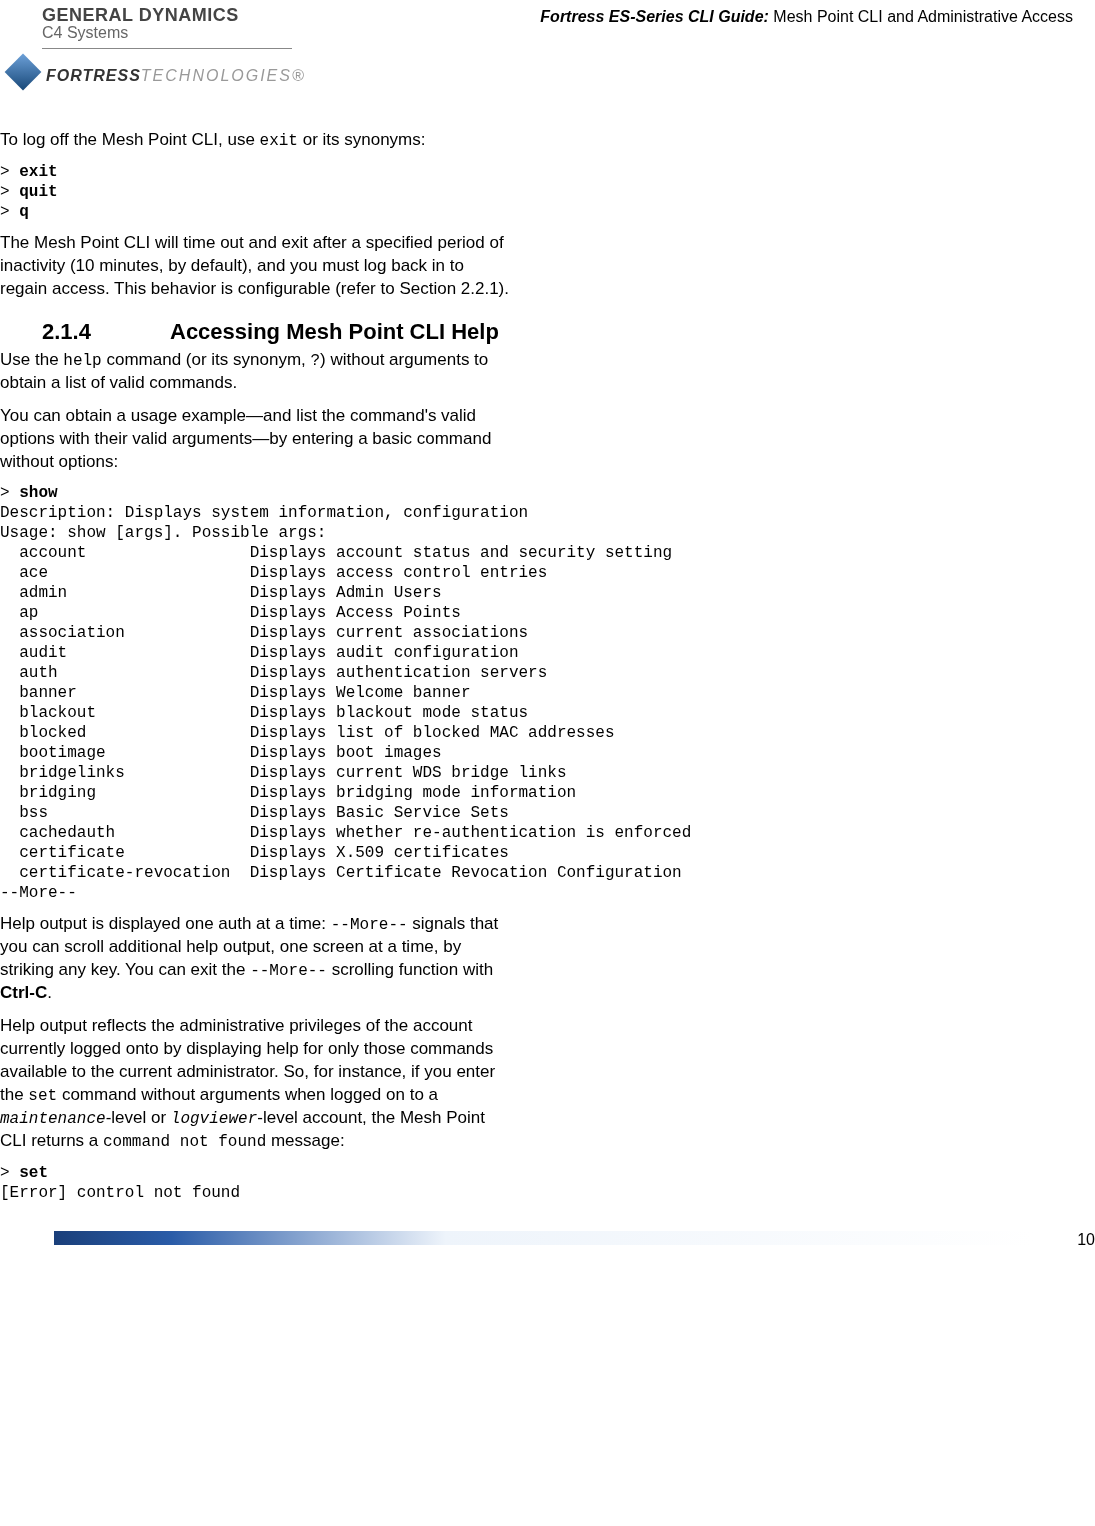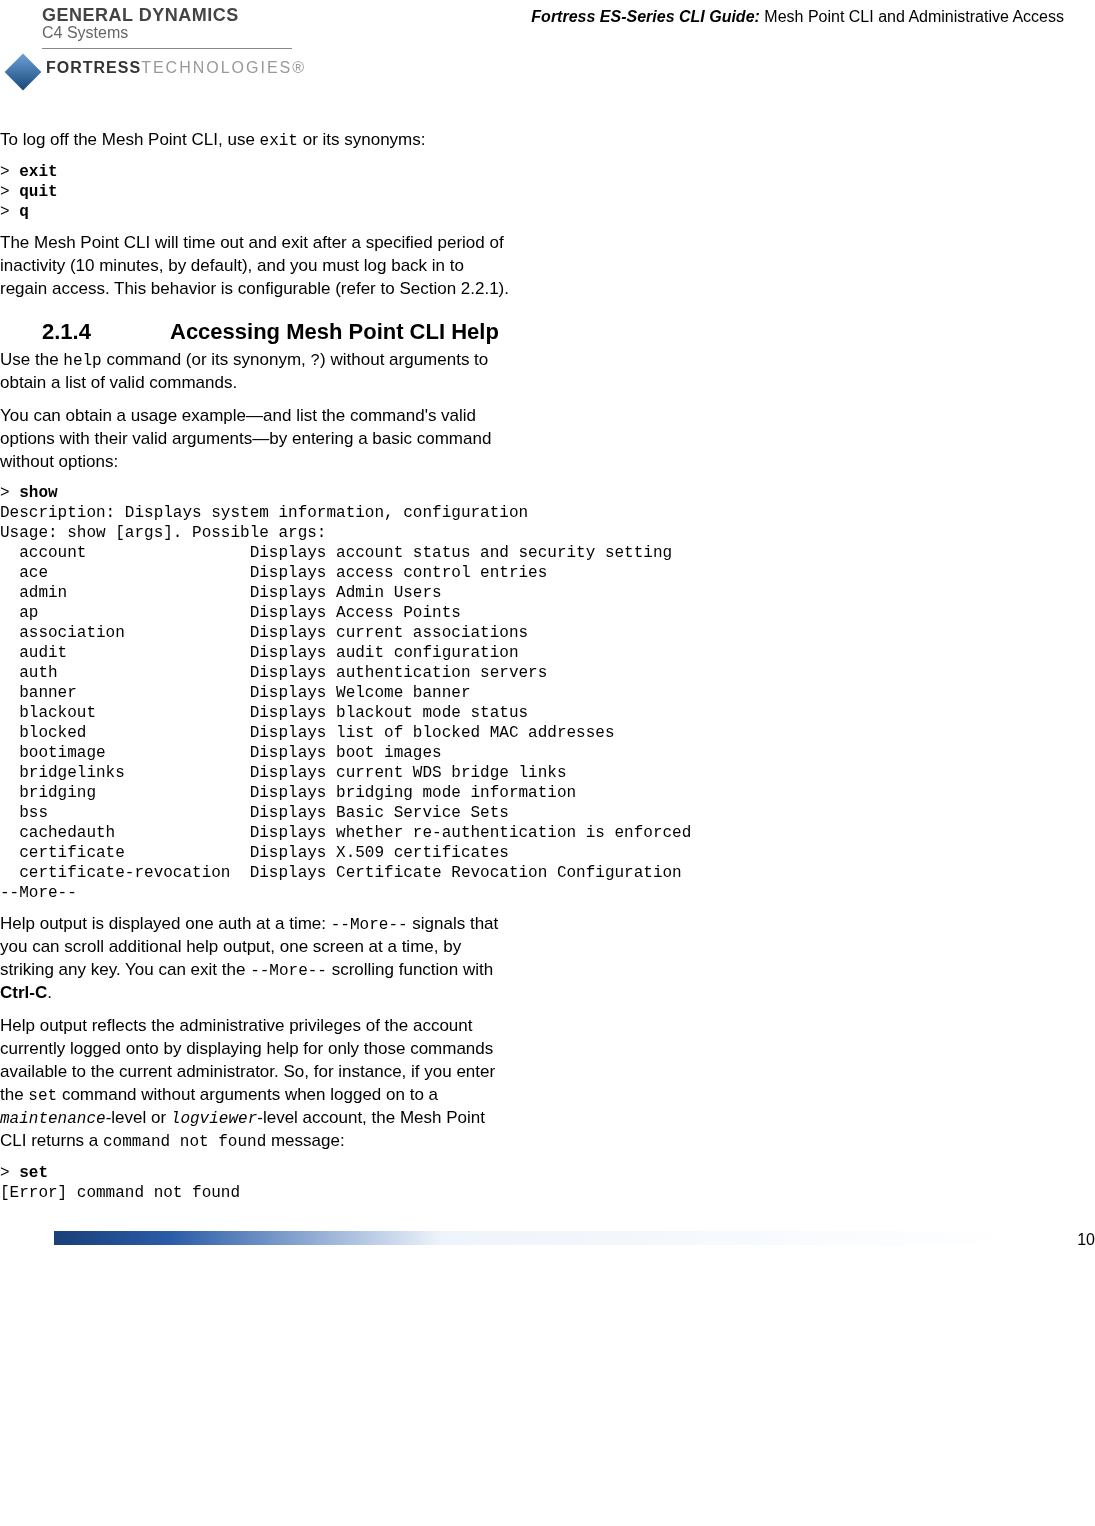--- a/index.html
+++ b/index.html
@@ -4,21 +4,21 @@
 <style>
   body {
     margin: 0;
     padding: 0;
     font-family: Arial, Helvetica, sans-serif;
     background: #fff;
     width: 1095px;
     color: #000;
   }
   .page {
-    padding: 0 31px 0 0;
+    padding: 0 22px 0 0;
     position: relative;
   }
   .header-row {
     display: flex;
     align-items: flex-start;
     padding-top: 6px;
   }
   .logo-block {
     display: flex;
     flex-direction: column;
@@ -37,22 +37,23 @@
     color: #666;
   }
   .logo-underline {
     border-bottom: 1.5px solid #888;
     width: 250px;
     margin-top: 6px;
     margin-bottom: 10px;
   }
   .fortress-row {
     display: flex;
-    align-items: flex-start;
+    align-items: flex-end;
     margin-left: -32px;
+    font-style: italic;
   }
   .diamond {
     width: 26px;
     height: 26px;
     background: linear-gradient(135deg, #6ca0d8, #184878);
     transform: rotate(45deg);
     margin-right: 10px;
   }
   .fortress-text {
     font-weight: bold;
@@ -198,17 +199,17 @@
 
   <div class="content-indent para">
     <span>Help output is displayed one auth at a time: </span><span class="mono">--More--</span><span> signals that you can scroll additional help output, one screen at a time, by striking any key. You can exit the </span><span class="mono">--More--</span><span> scrolling function with </span><b>Ctrl-C</b><span>.</span>
   </div>
 
   <div class="content-indent para">
     <span>Help output reflects the administrative privileges of the account currently logged onto by displaying help for only those commands available to the current administrator. So, for instance, if you enter the </span><span class="mono">set</span><span> command without arguments when logged on to a </span><span class="mono" style="font-style:italic">maintenance</span><span>-level or </span><span class="mono" style="font-style:italic">logviewer</span><span>-level account, the Mesh Point CLI returns a </span><span class="mono">command not found</span><span> message:</span>
   </div>
 
   <div class="code-block"><span class="prompt">&gt; </span><span class="cmd">set</span>
-<span>[Error] command not found</span></div>
+<span>[Error] control not found</span></div>
 
   <div class="footer-bar"></div>
   <div class="page-num">10</div>
 </div>
 
 </body></html>

